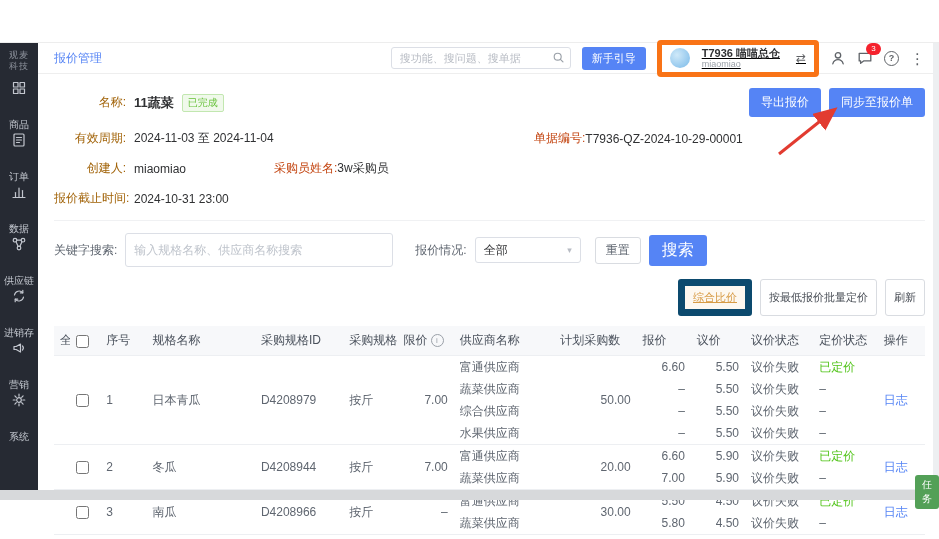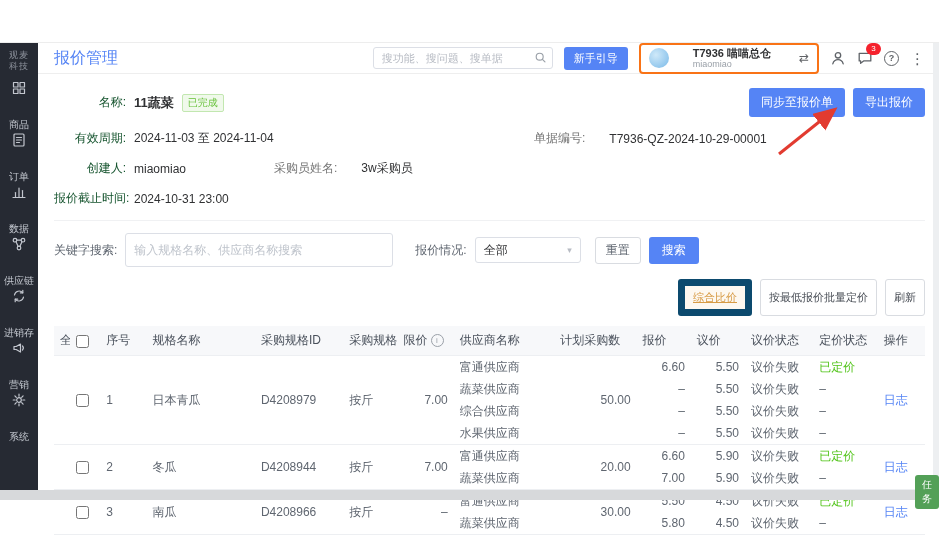--- a/index.html
+++ b/index.html
@@ -17,67 +17,67 @@
   .logo{margin-top:7px;width:24px;font-size:9px;line-height:11px;color:#8d929c;text-align:center;letter-spacing:1px;}
   .nav{margin-top:8px;width:100%;}
   .nav-item{height:52px;display:flex;flex-direction:column;align-items:center;justify-content:center;gap:20px;
             color:#c3c7cf;font-size:10px;cursor:pointer;}
   .nav-item svg{width:16px;height:16px;stroke:#c3c7cf;fill:none;stroke-width:1.2;stroke-linecap:round;stroke-linejoin:round;}
 
   
   .main{flex:1;display:flex;flex-direction:column;min-width:0;}
   .topbar{height:30px;border-bottom:1px solid #eeeeee;display:flex;align-items:center;
           padding:0 14px 0 16px;gap:10px;flex-shrink:0;}
-  .breadcrumb{color:#5584f5;font-size:16px;cursor:pointer;}
+  .breadcrumb{color:#5584f5;font-size:12px;cursor:pointer;}
   .topbar-right{margin-left:auto;display:flex;align-items:center;gap:11px;}
   .search-box{position:relative;}
   .search-box input{width:148px;height:20px;border:1px solid #dcdfe6;border-radius:3px;font-size:11px;
                     padding:0 22px 0 8px;color:#606266;outline:none;box-sizing:content-box;}
   .search-box input::placeholder{color:#b8bcc4;}
   .search-box .sicon{position:absolute;right:6px;top:4px;display:flex;}
   .guide-btn{background:#5584f5;color:#fff;border:none;font-size:11px;padding:4px 10px;border-radius:3px;cursor:pointer;}
-  .user-pill{border:2px solid #f97316;border-radius:4px;display:flex;align-items:center;gap:24px;padding:2px 8px;cursor:pointer;}
+  .user-pill{border:5px solid #f97316;border-radius:4px;display:flex;align-items:center;gap:12px;padding:2px 8px;cursor:pointer;text-decoration:underline;}
   .avatar{width:20px;height:20px;border-radius:50%;background:radial-gradient(circle at 35% 35%,#cfe9f9,#79b9e8);flex-shrink:0;}
   .user-meta{line-height:1.15;}
   .user-name{font-size:11px;color:#303133;font-weight:bold;white-space:nowrap;}
   .user-sub{font-size:9px;color:#9aa0a8;}
   .swap{color:#606266;font-size:12px;margin-left:4px;}
   .hicon{position:relative;cursor:pointer;display:flex;align-items:center;}
   .hicon svg{stroke:#5f6368;fill:none;stroke-width:1.3;stroke-linecap:round;stroke-linejoin:round;}
   .badge{position:absolute;top:-7px;right:-8px;background:#f5222d;color:#fff;font-size:8px;line-height:10px;
          min-width:9px;text-align:center;border-radius:7px;padding:1px 3px;}
   .help-circle{width:13px;height:13px;border:1.3px solid #5f6368;border-radius:50%;color:#5f6368;font-size:9px;
                display:flex;align-items:center;justify-content:center;font-weight:bold;}
   .more-dots{font-size:15px;color:#5f6368;cursor:pointer;line-height:1;}
 
   
   .content{flex:1;padding:14px 14px 0 16px;position:relative;}
   .info-row{display:flex;align-items:center;font-size:12px;color:#303133;margin-bottom:13px;}
-  .ilabel{width:72px;text-align:right;color:#14532d;margin-right:8px;flex-shrink:0;white-space:nowrap;}
-  .ilabel2{color:#737373;margin-right:24px;white-space:nowrap;}
+  .ilabel{width:72px;text-align:right;color:#a16207;margin-right:8px;flex-shrink:0;white-space:nowrap;}
+  .ilabel2{color:#c2410c;margin-right:0;white-space:nowrap;}
   .doc-name{font-size:13px;font-weight:bold;}
   .tag-done{margin-left:8px;font-size:10px;color:#67c23a;background:#f0f9eb;border:1px solid #c2e7b0;
             border-radius:2px;padding:1px 5px;}
   .top-actions{margin-left:auto;display:flex;gap:8px;}
   .btn-primary{background:#5584f5;color:#fff;border:none;border-radius:3px;font-size:12px;padding:6px 12px;cursor:pointer;}
   .w400{width:400px;flex-shrink:0;}
   .w140{width:140px;flex-shrink:0;}
 
   .filter-row{border-top:1px solid #f0f1f3;padding-top:12px;margin-top:3px;display:flex;align-items:center;
               font-size:12px;color:#5f6670;}
   .kw-input{width:250px;height:24px;border:1px solid #dcdfe6;border-radius:3px;margin-left:8px;padding:4px 8px;
             font-size:12px;color:#606266;outline:none;}
   .kw-input::placeholder{color:#bfc4cc;}
   .flabel2{margin-left:22px;}
   .fselect{margin-left:8px;width:88px;height:24px;border:1px solid #dcdfe6;border-radius:3px;display:flex;
            align-items:center;padding:0 8px;color:#303133;cursor:pointer;background:#fff;gap:9px;}
   .fselect .caret{margin-left:auto;color:#b8bcc4;font-size:9px;}
   .btn-plain{margin-left:14px;background:#fff;border:1px solid #d9dce1;color:#5f6670;border-radius:3px;
              font-size:12px;padding:4px 10px;cursor:pointer;}
-  .btn-search{margin-left:8px;background:#5584f5;border:none;color:#fff;border-radius:3px;font-size:12px;
+  .btn-search{margin-left:8px;background:#5584f5;border:none;color:#fff;border-radius:3px;font-size:16px;
               padding:5px 13px;cursor:pointer;}
 
   .table-toolbar{display:flex;justify-content:flex-end;gap:8px;margin-top:12px;}
   .tbtn{font-size:11px;border-radius:3px;padding:4px 8px;cursor:pointer;background:#fff;}
   .tbtn-warn{border:7px solid #0c4a6e;color:#d79b45;background:#fdf8f0;text-decoration:underline;}
   .tbtn-gray{border:1px solid #d9dce1;color:#454a52;}
 
   .table-wrap{margin-top:10px;border-bottom:1px solid #edeff2;}
   .quote-table{width:100%;border-collapse:collapse;font-size:12px;color:#5f6670;table-layout:fixed;}
   .quote-table th{background:#f7f8fa;font-weight:normal;color:#49505b;text-align:left;padding:6px 6px;
@@ -227,22 +227,22 @@
       </div>
     </div>
 
     <div class="content">
 
       <div class="info-row">
         <span class="ilabel">名称:</span>
         <span class="doc-name">11蔬菜</span>
         <span class="tag-done">已完成</span>
         <span class="top-actions">
+          <button class="btn-primary">导出报价</button>
           <button class="btn-primary">同步至报价单</button>
-          <button class="btn-primary">导出报价</button>
         </span>
       </div>
       <div class="info-row">
         <span class="ilabel">有效周期:</span>
         <span class="w400">2024-11-03 至 2024-11-04</span>
         <span class="ilabel2">单据编号:</span>
         <span>T7936-QZ-2024-10-29-00001</span>
       </div>
       <div class="info-row">
         <span class="ilabel">创建人:</span>

